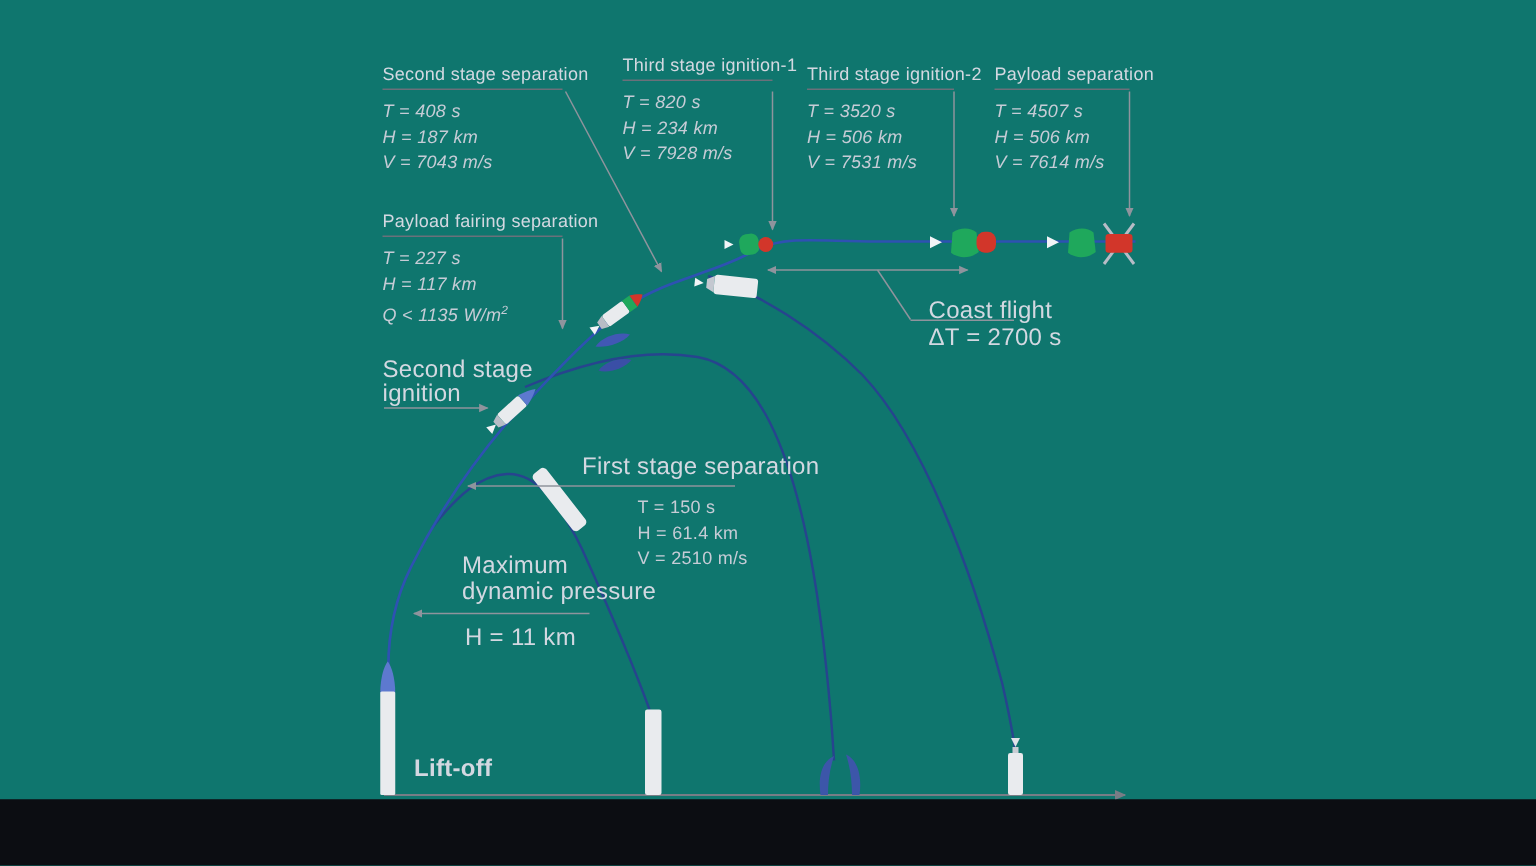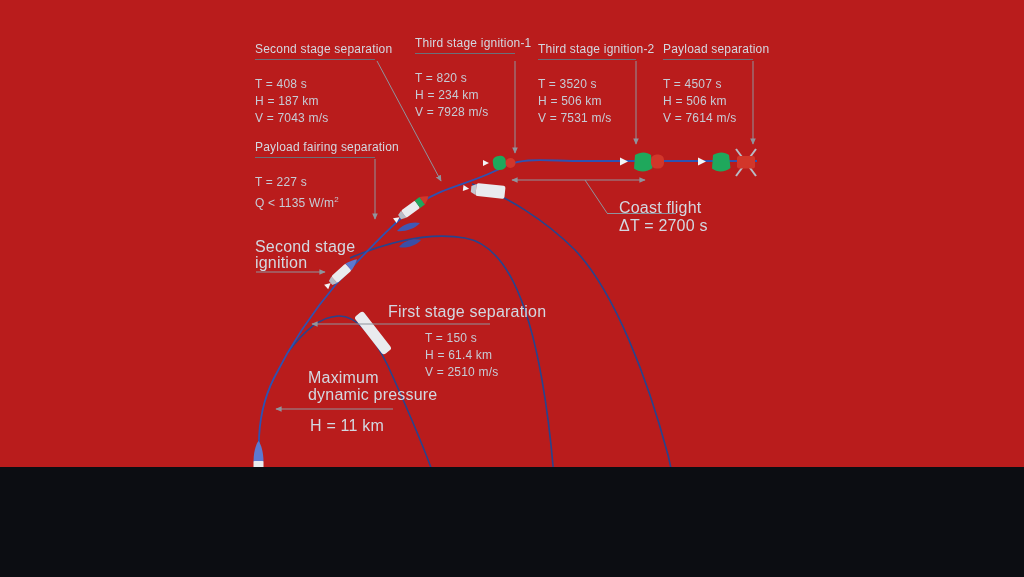--- a/index.html
+++ b/index.html
@@ -1,26 +1,26 @@
 <!DOCTYPE html>
 <html><head>
 <meta charset="utf-8">
 <style>
   html,body{margin:0;padding:0;background:#0c0d12;}
   .canvas{
-    position:relative;width:1024px;height:467px;overflow:hidden;
-    background:#b91c1c;
+    position:relative;width:1024px;height:533px;overflow:hidden;
+    background:#0f766e;
     font-family:"Liberation Sans", sans-serif;
     color:#ccd1da;
   }
   svg.layer{position:absolute;left:0;top:0;}
   .blk{position:absolute;font-size:12px;letter-spacing:.2px;}
   .blk-title{font-size:12px;color:#d3d8e1;white-space:nowrap;margin-bottom:3px;}
   .blk-rule{height:1px;background:#6b707a;}
-  .blk-stats{margin-top:16px;}
+  .blk-stats{margin-top:6px;font-style:italic;}
   .stat{line-height:17px;white-space:nowrap;color:#c6ccd6;}
   .txt{position:absolute;font-size:16px;letter-spacing:.2px;white-space:nowrap;color:#d3d8e1;}
   sup{font-size:8px;}
   .w120{width:120px}.w100{width:100px}.w98{width:98px}.w90{width:90px}
 </style>
 </head>
 <body>
 
 <div class="canvas">
 
@@ -162,20 +162,21 @@
       <div class="stat">H = 506 km</div>
       <div class="stat">V = 7614 m/s</div>
     </div>
   </div>
 
   <div class="blk" style="left:255px;top:140px;">
     <div class="blk-title">Payload fairing separation</div>
     <div class="blk-rule w120"></div>
     <div class="blk-stats">
       <div class="stat">T = 227 s</div>
+      <div class="stat">H = 117 km</div>
       <div class="stat"><span>Q &lt; 1135 W/m</span><sup>2</sup></div>
     </div>
   </div>
 
   <div class="txt" style="left:255px;top:238px;">Second stage</div>
   <div class="txt" style="left:255px;top:254px;">ignition</div>
 
   <div class="txt" style="left:388px;top:303px;">First stage separation</div>
   <div class="blk" style="left:425px;top:330px;">
     <div class="stat">T = 150 s</div>

